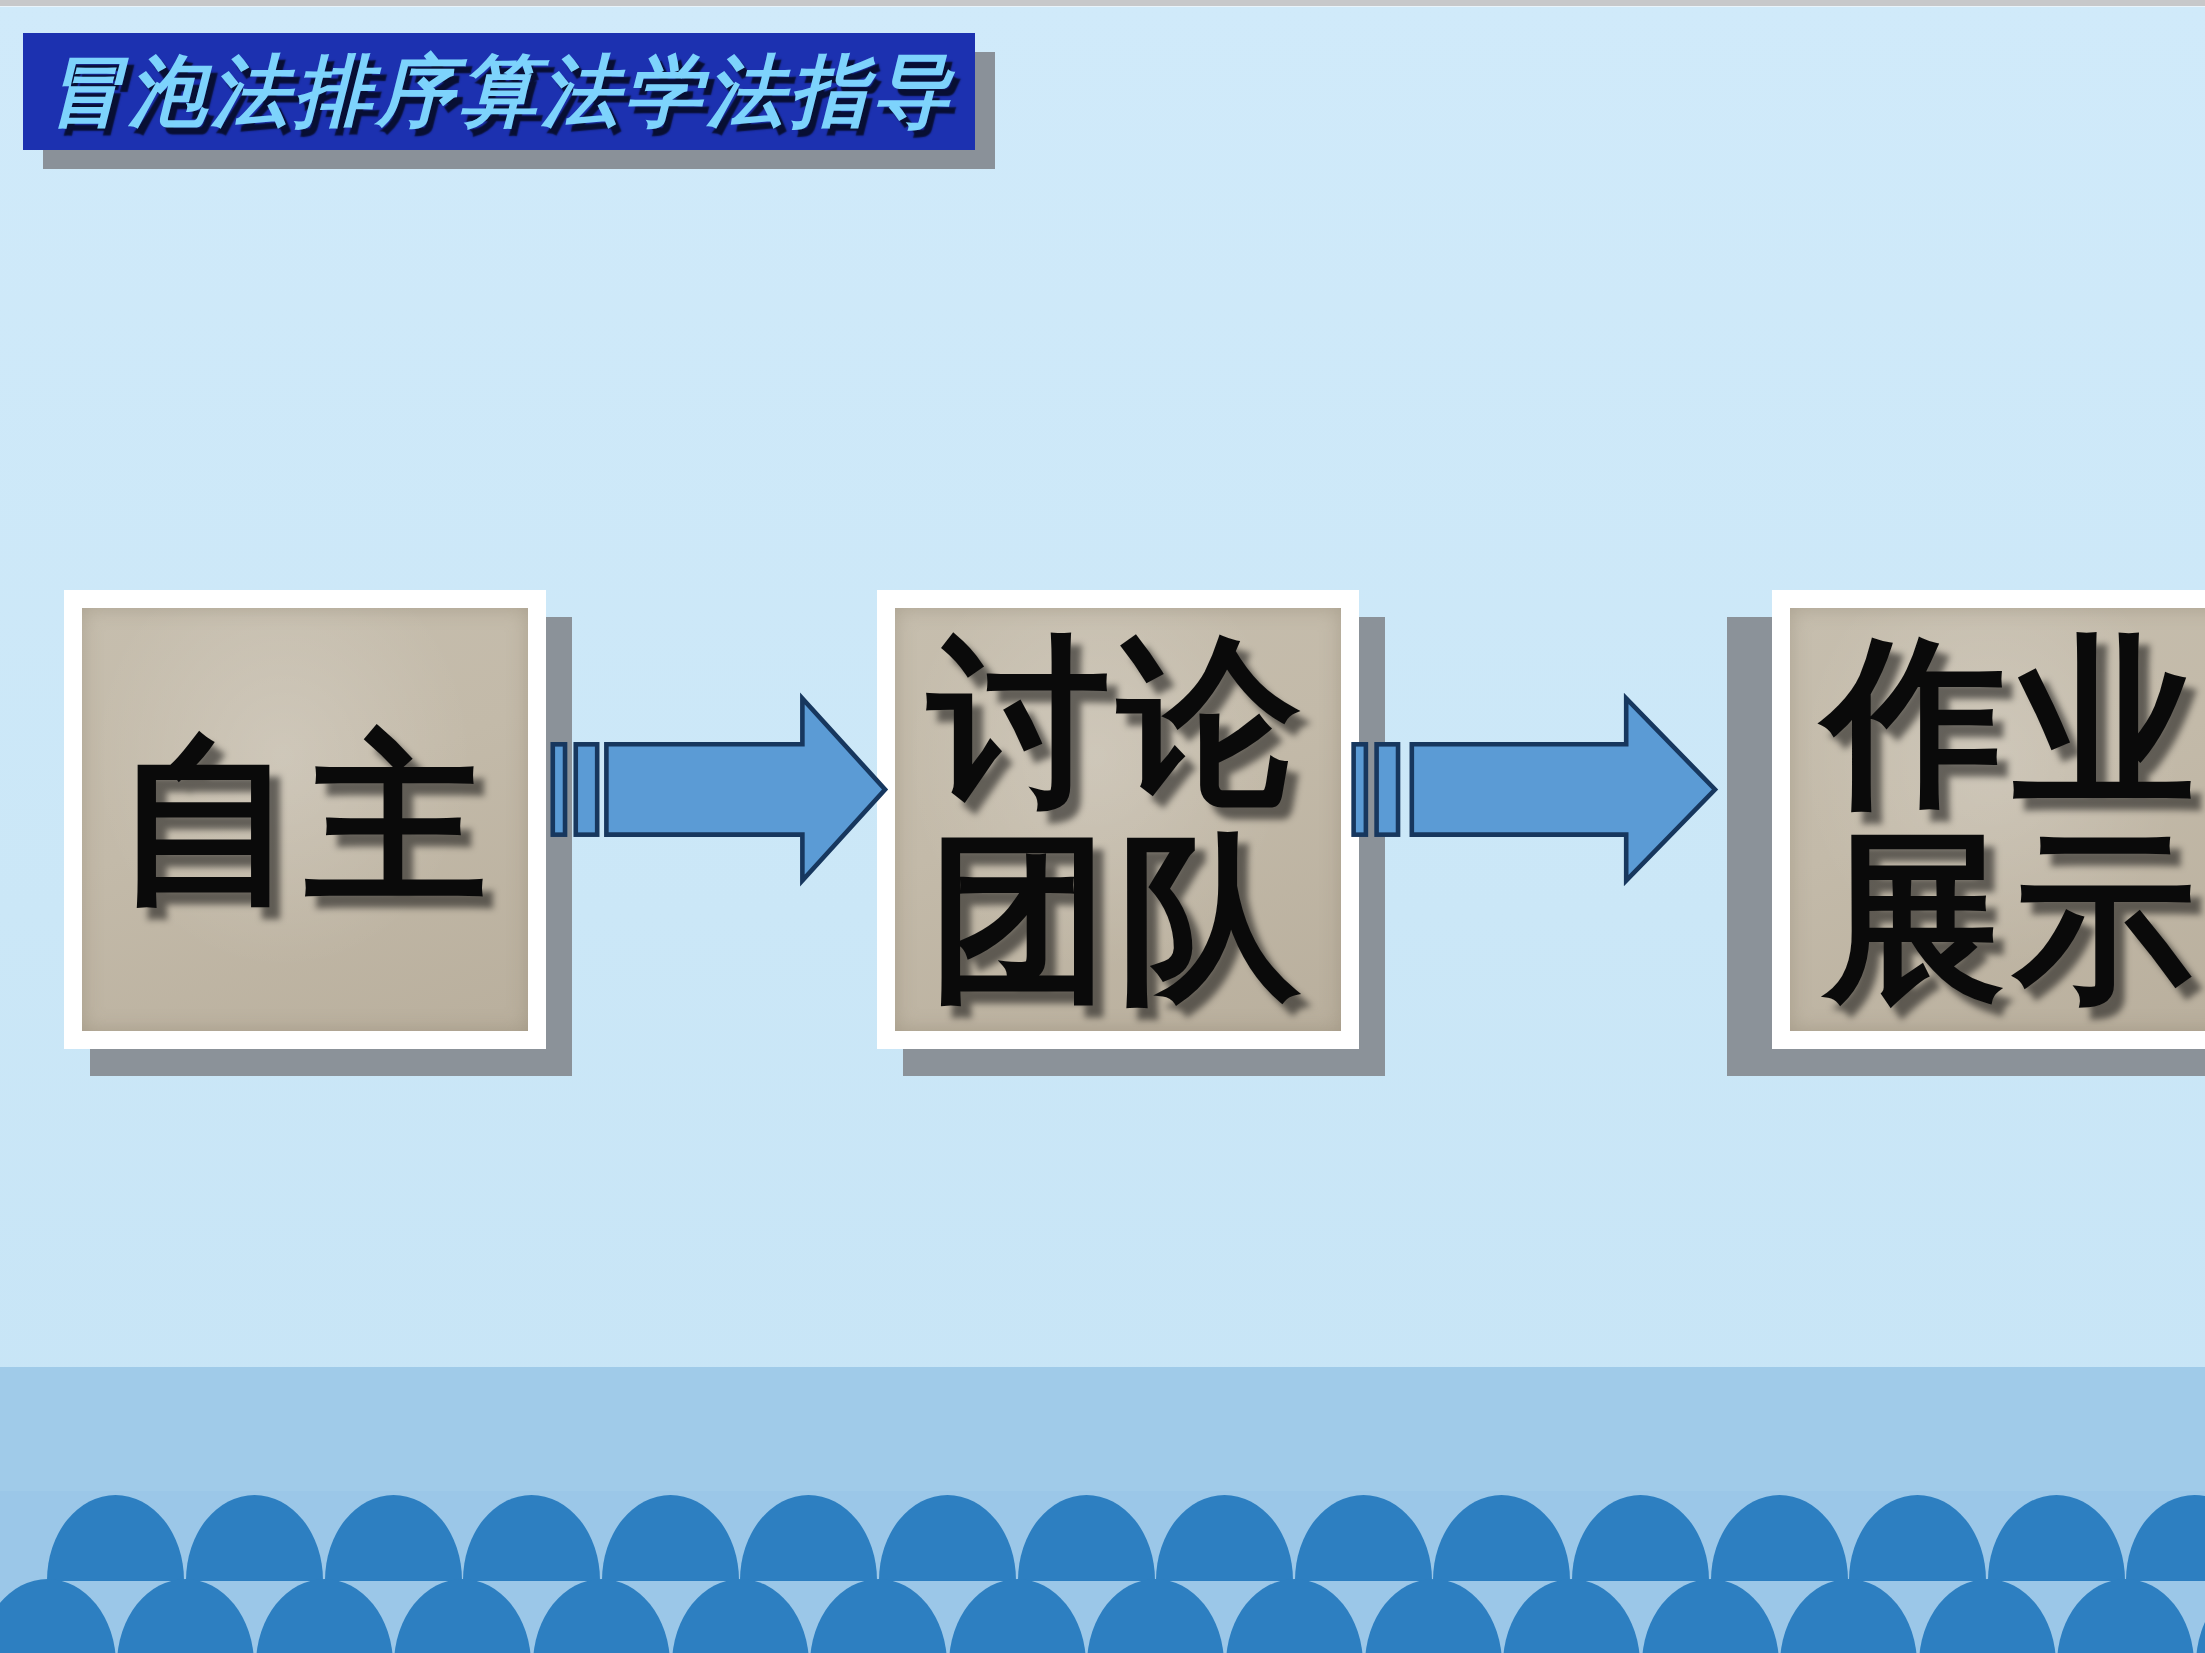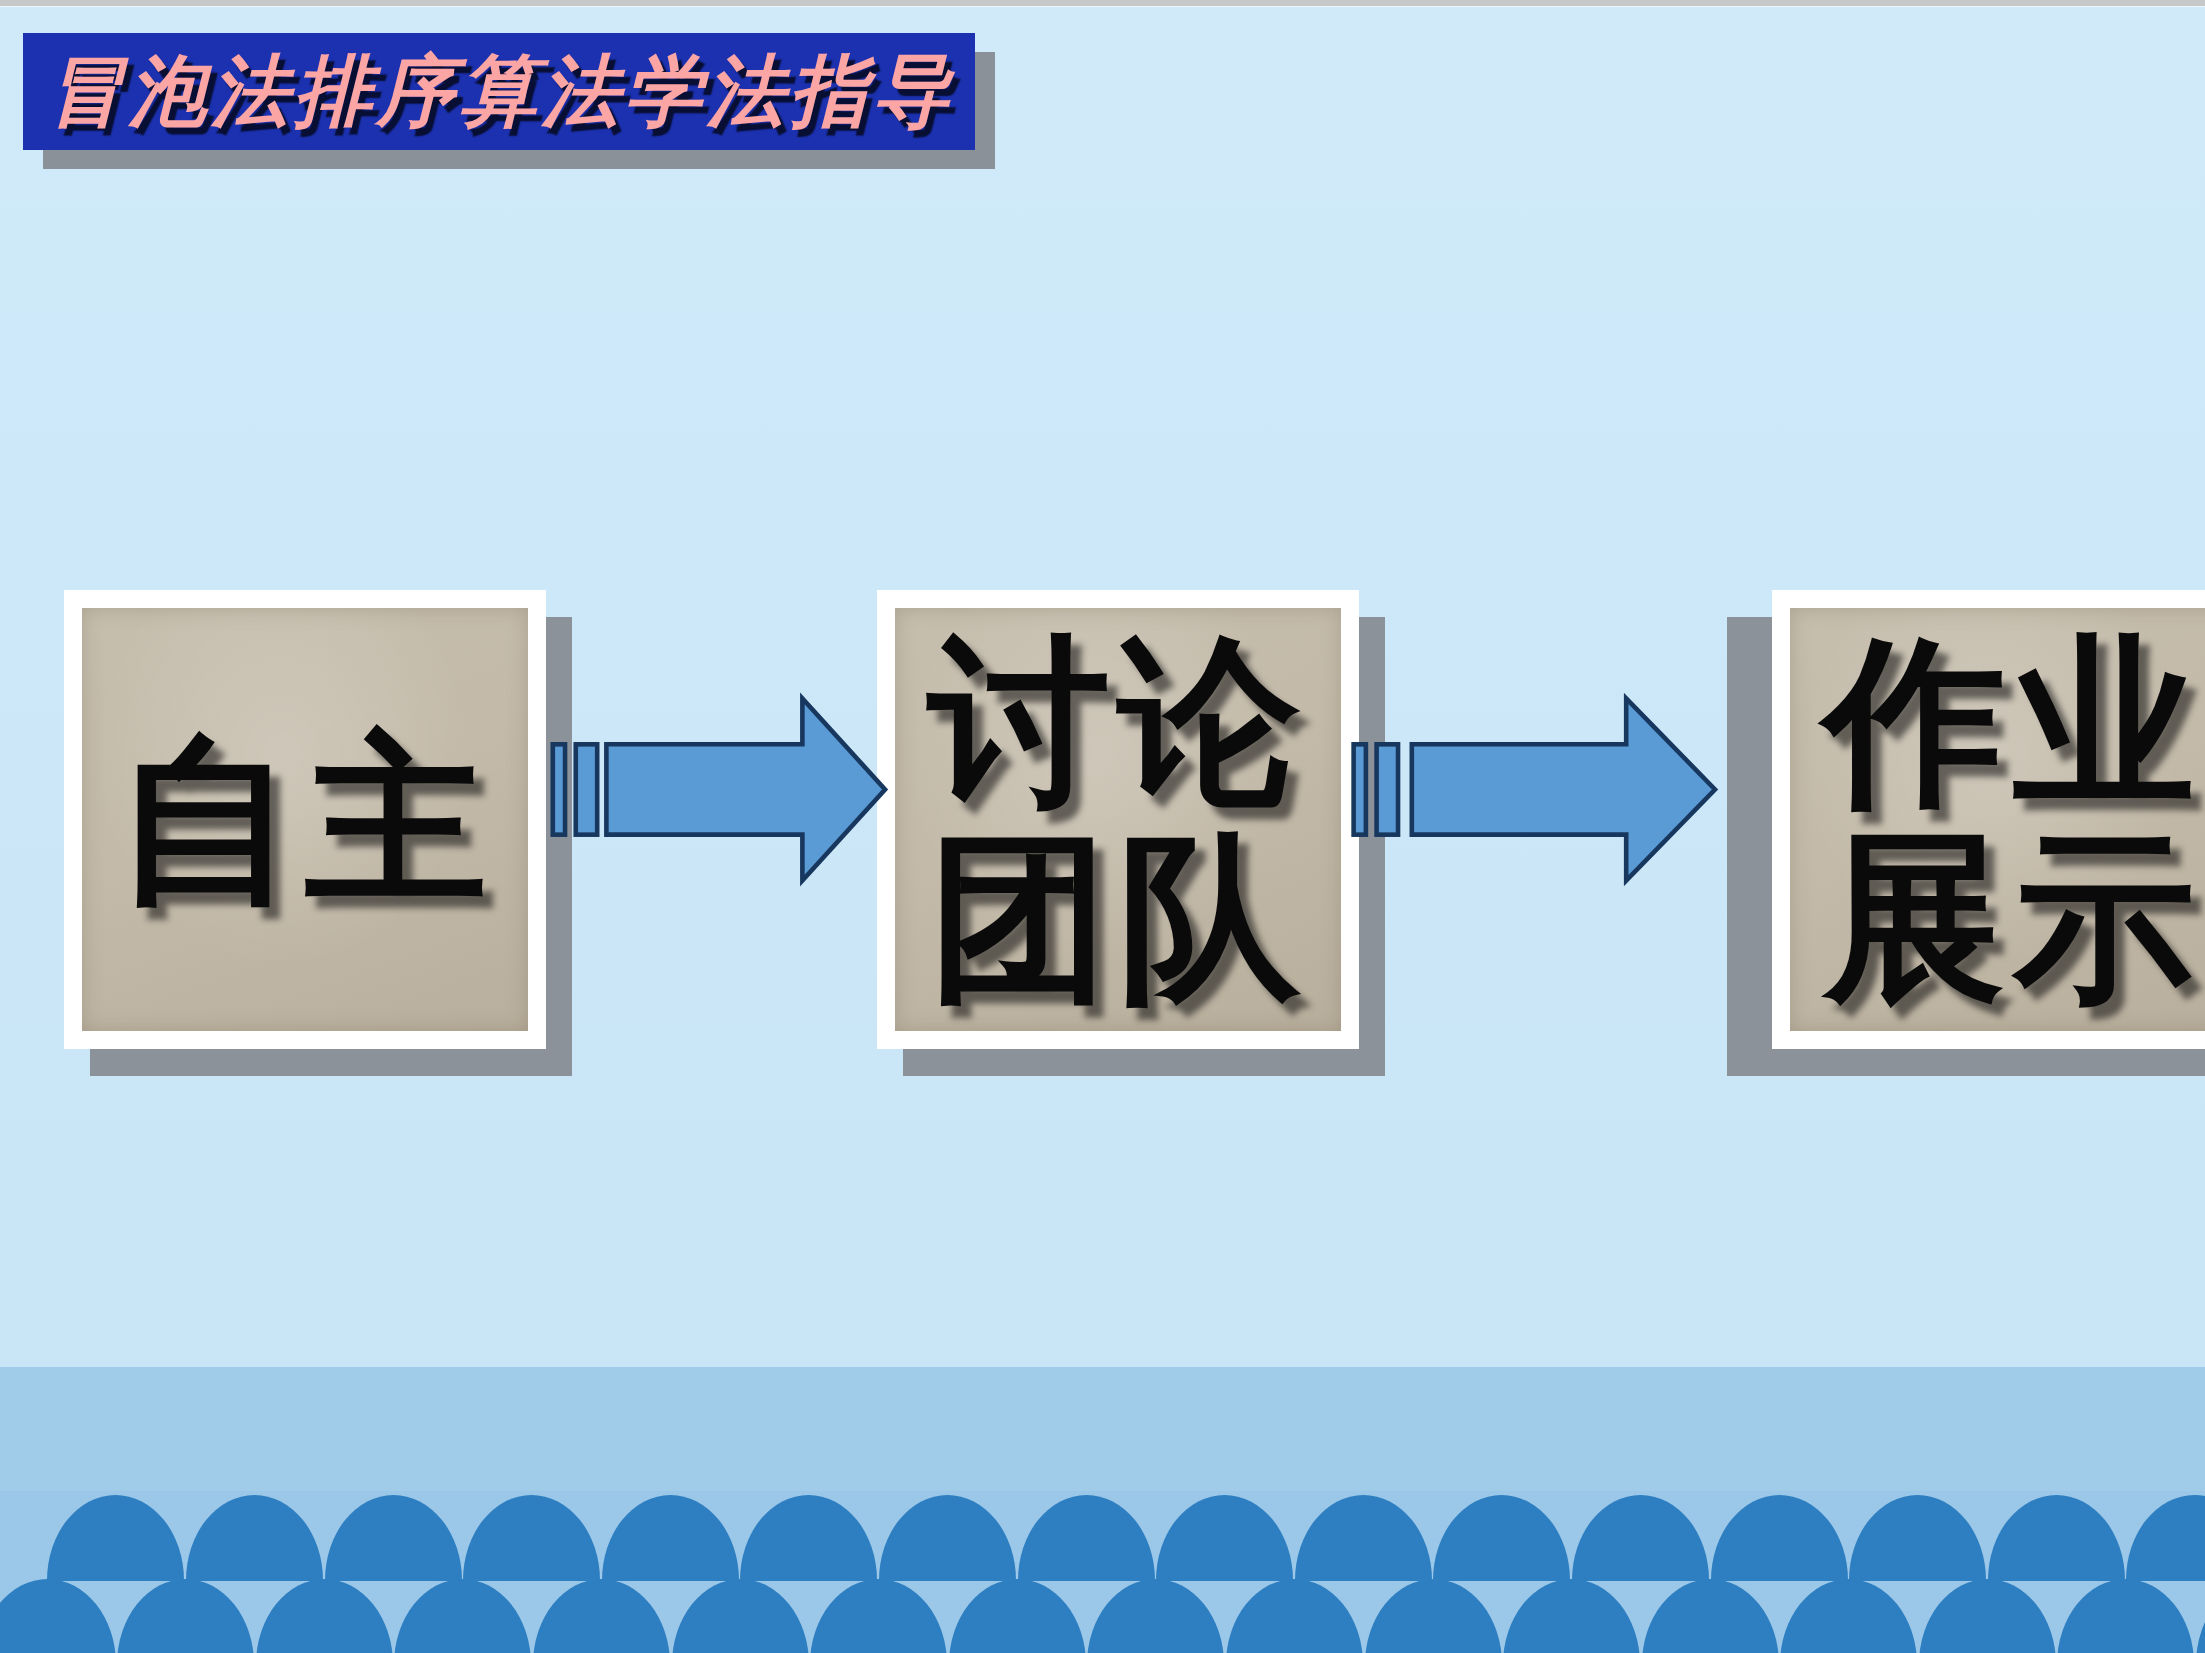--- a/index.html
+++ b/index.html
@@ -40,21 +40,21 @@
     display: flex;
     align-items: center;
   }
   .title-banner .title-text {
     font-family: "Liberation Serif", serif;
     font-style: italic;
     font-weight: bold;
     font-size: 78px;
     letter-spacing: 4.6px;
     line-height: 117px;
-    color: #fca5a5;
+    color: #7dd3fc;
     padding-left: 23px;
     white-space: nowrap;
     text-shadow: 5.4px 6.9px 1.5px rgba(6, 12, 40, 0.92);
   }
 
   
   .band-medium {
     position: absolute;
     left: 0; top: 1367px;
     width: 2205px; height: 287px;

